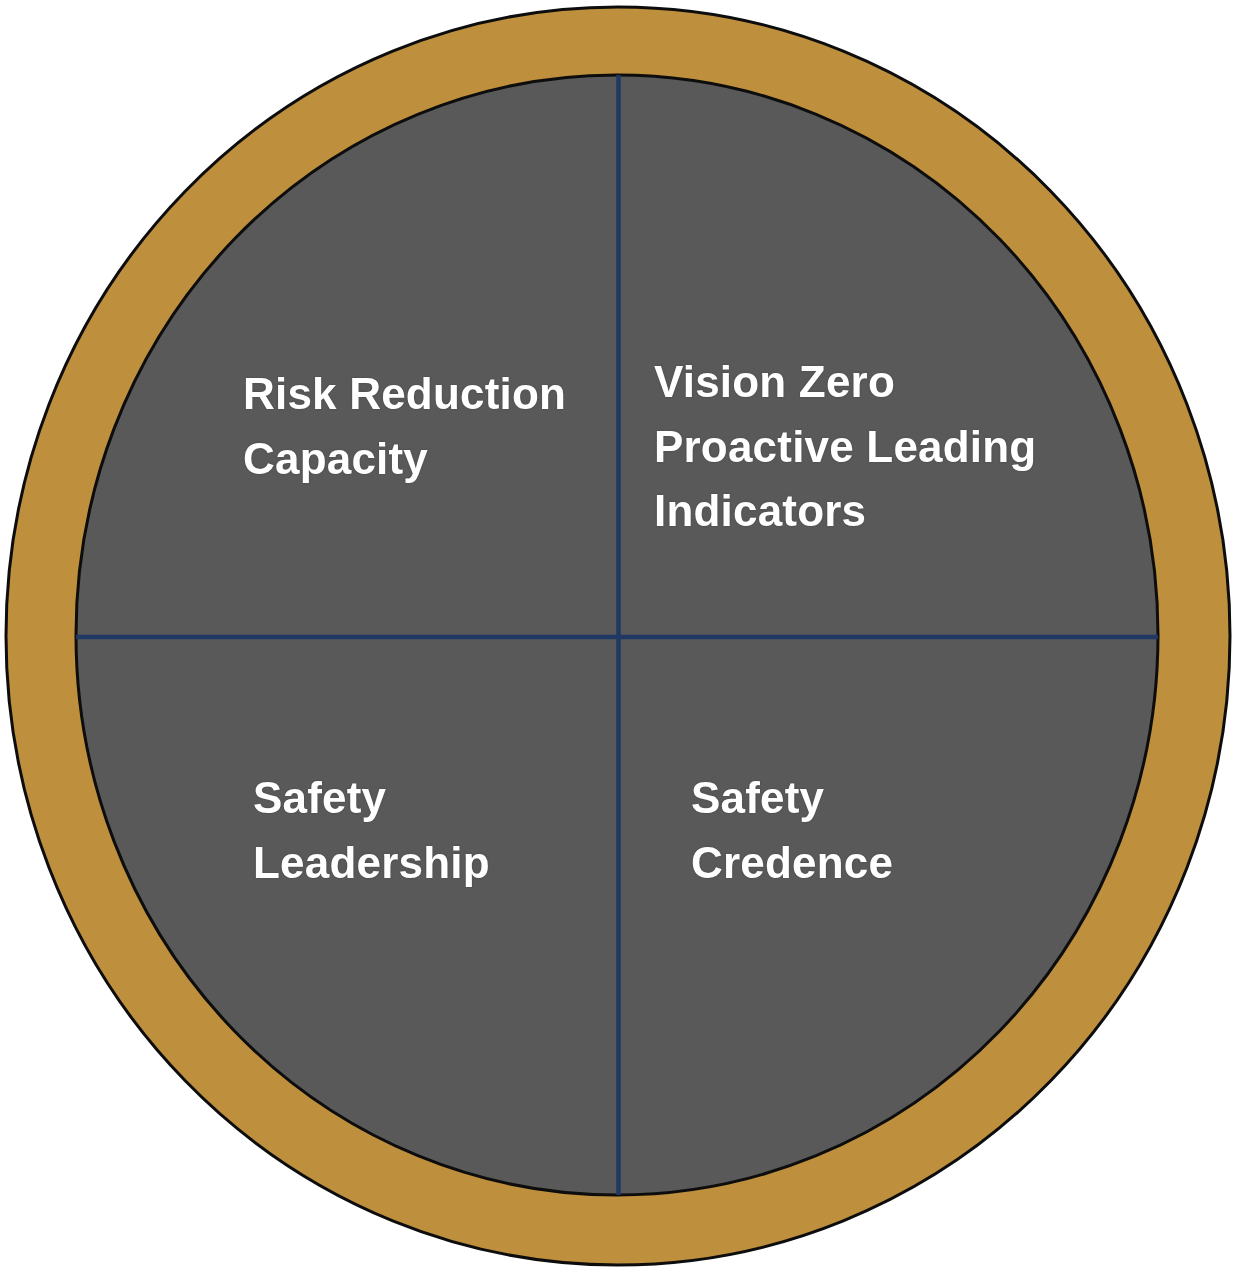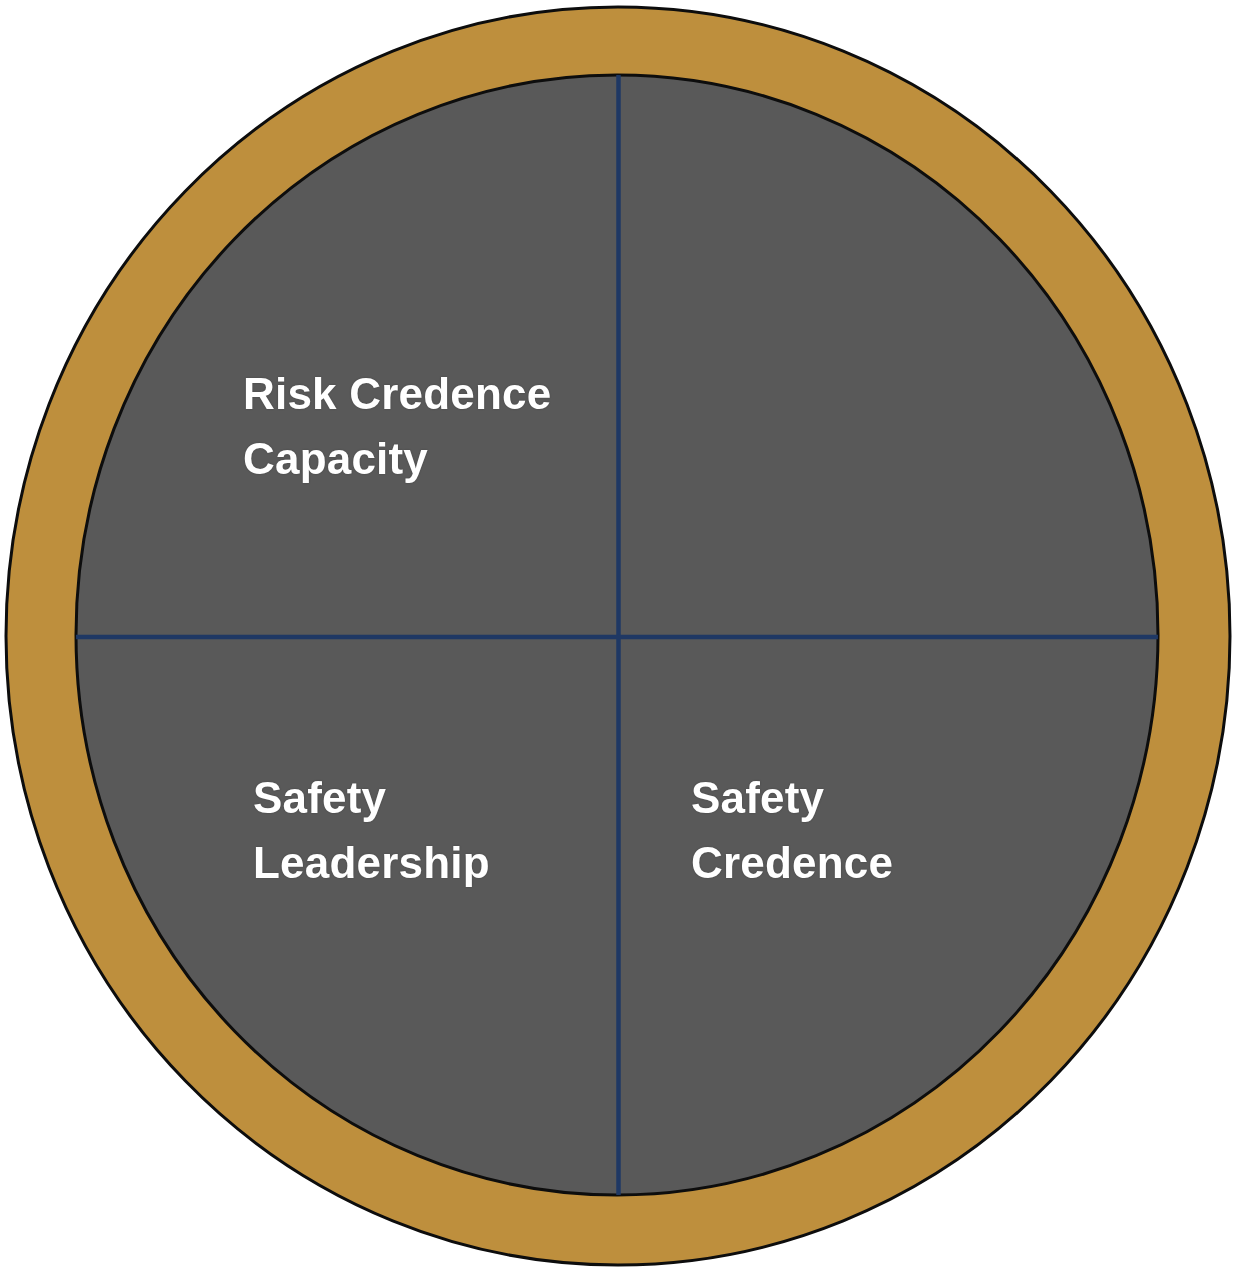--- a/index.html
+++ b/index.html
@@ -53,23 +53,26 @@
     <ellipse cx="618" cy="636" rx="612" ry="629" stroke-width="3" fill="#BE8F3D" stroke="#0D0D0D"></ellipse>
 
     <ellipse cx="617" cy="635" rx="541" ry="560" stroke-width="3" fill="#595959" stroke="#0D0D0D"></ellipse>
 
     <g clip-path="url(#inner-clip)">
       <line x1="618.5" y1="70" x2="618.5" y2="1200" stroke-width="4.5" stroke="#1F3864"></line>
       <line x1="70" y1="637" x2="1164" y2="637" stroke-width="4.5" stroke="#1F3864"></line>
     </g>
   </svg>
 
-  <div class="quadrant-label label-top-left">Risk Credence
+  <div class="quadrant-label label-top-left">Risk Reduction
 Capacity</div>
 
+  <div class="quadrant-label label-top-right">Vision Zero
+Proactive Leading
+Indicators</div>
 
   <div class="quadrant-label label-bottom-left">Safety
 Leadership</div>
 
   <div class="quadrant-label label-bottom-right">Safety
 Credence</div>
 
 </div>
 
 </body></html>

